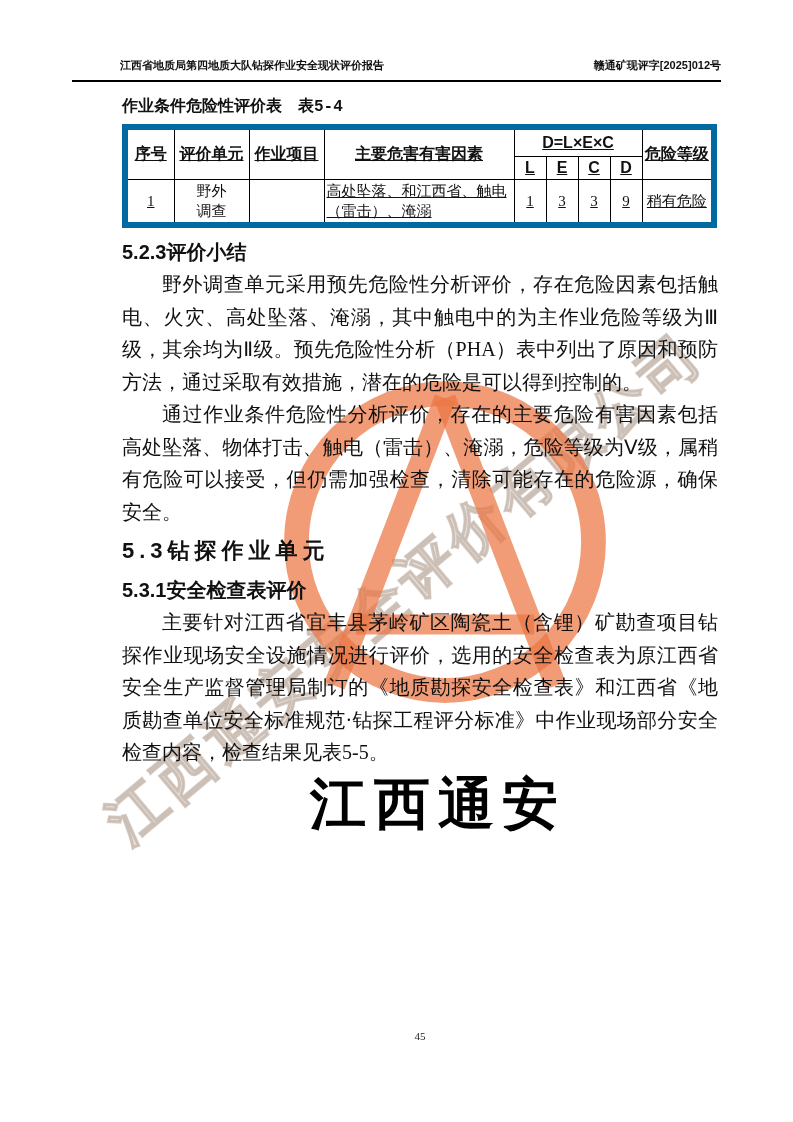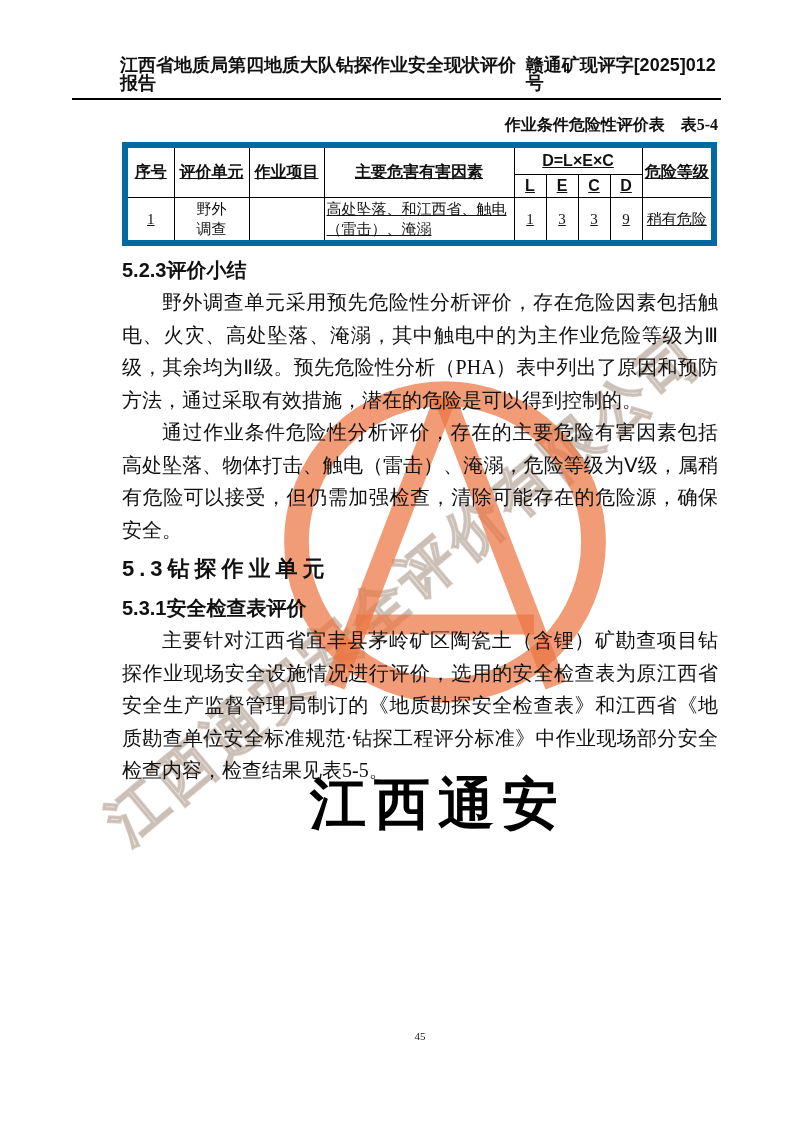--- a/index.html
+++ b/index.html
@@ -36,30 +36,30 @@
     font-family:"Liberation Sans", sans-serif;
     font-weight:bold;
     font-size:56px;line-height:64px;letter-spacing:8px;
     color:#000000;
   }
   
   .content{position:relative;z-index:1;padding:56px 72px 0 72px;}
   .hdr{
     display:flex;justify-content:space-between;align-items:flex-end;
     font-family:"Liberation Sans", sans-serif;
-    font-weight:bold;font-size:18px;line-height:18px;
+    font-weight:bold;font-size:11px;line-height:18px;
     border-bottom:2px solid #000;
     padding:0 0 6px 0;
   }
   .hdr .hl{padding-left:48px;}
   .body-col{margin:0 3px 0 50px;} 
   .tbl-title{
     margin:14px 0 6px 0;
-    text-align:right;
-    font-family:Liberation Serif, serif;
+    text-align:left;
+    font-family:Liberation Mono, monospace;
     font-weight:bold;font-size:16px;line-height:22px;
   }
   .tbl-title .tno{margin-left:16px;}
   table.hz{
     border-collapse:collapse;
     width:589px;
     table-layout:fixed;
     font-size:15px;
     text-align:center;
   }

